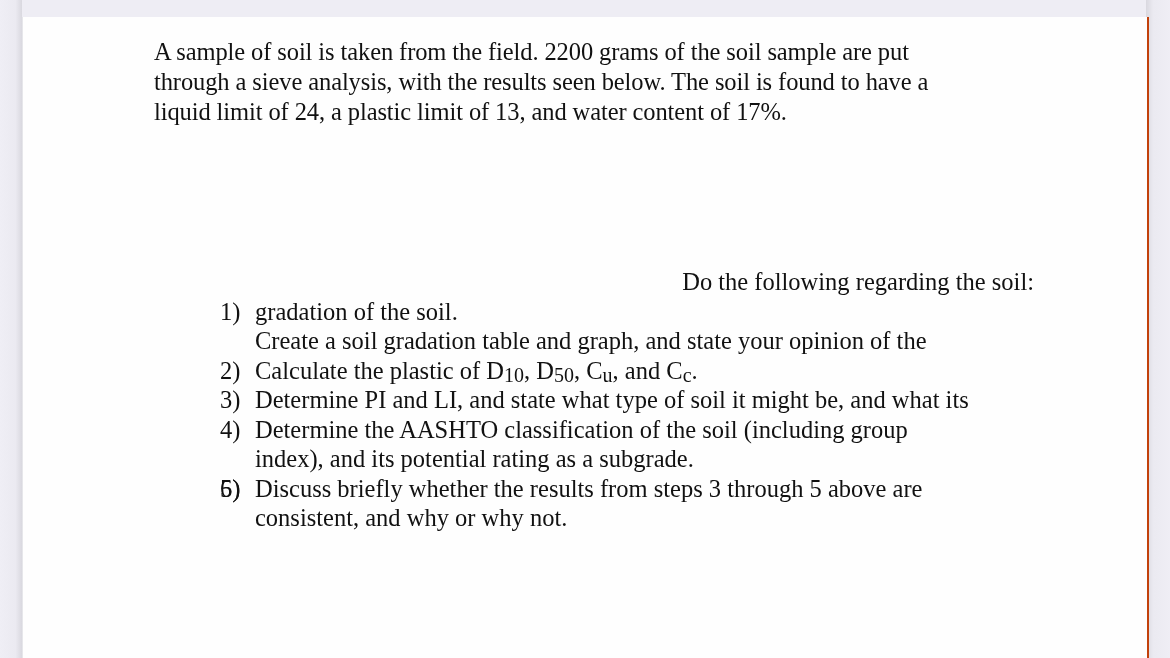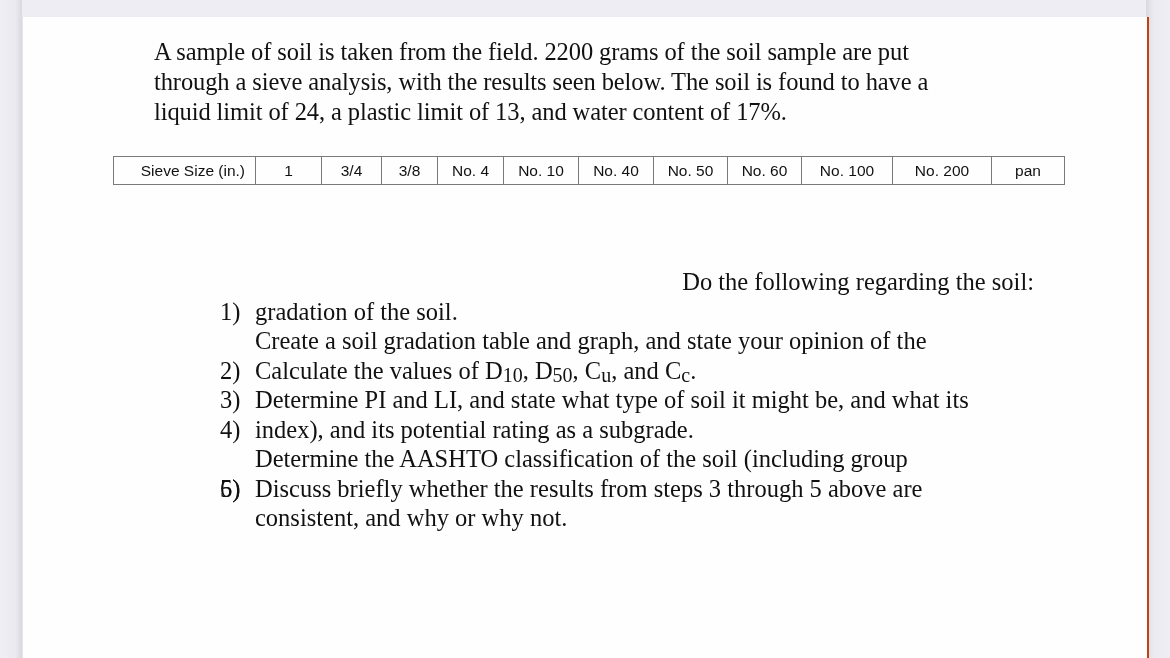--- a/index.html
+++ b/index.html
@@ -74,57 +74,43 @@
 <div class="page">
 
   <div class="intro serif">
     <div>A sample of soil is taken from the field. 2200 grams of the soil sample are put</div>
     <div>through a sieve analysis, with the results seen below. The soil is found to have a</div>
     <div>liquid limit of 24, a plastic limit of 13, and water content of 17%.</div>
   </div>
 
   <table class="sieve">
     <tbody>
-        <tr class="hdr">
-      <td class="label">Sieve Size (in.)</td>
-      <td style="width:65px">1</td>
-      <td style="width:59px">3/4</td>
-      <td style="width:55px">3/8</td>
-      <td style="width:65px">No. 4</td>
-      <td style="width:74px">No. 10</td>
-      <td style="width:74px">No. 40</td>
-      <td style="width:73px">No. 50</td>
-      <td style="width:73px">No. 60</td>
-      <td style="width:90px">No. 100</td>
-      <td style="width:98px">No. 200</td>
-      <td style="width:72px">pan</td>
-    </tr>
   </tbody>
     </table>
 
   <div class="instructions serif">
     <p class="instr-head">Do the following regarding the soil:</p>
     <ol class="tasks">
       <li>
         <span class="num">1)</span>
         <div>gradation of the soil.</div>
         <div>Create a soil gradation table and graph, and state your opinion of the</div>
       </li>
       <li>
         <span class="num">2)</span>
-        <div><span>Calculate the values of D</span><sub>10</sub><span>, D</span><sub>50</sub><span>, C</span><sub>u</sub><span>, and C</span><sub>c</sub><span>.</span></div>
+        <div><span>Calculate the plastic of D</span><sub>10</sub><span>, D</span><sub>50</sub><span>, C</span><sub>u</sub><span>, and C</span><sub>c</sub><span>.</span></div>
       </li>
       <li>
         <span class="num">3)</span>
         <div>Determine PI and LI, and state what type of soil it might be, and what its</div>
       </li>
       <li>
         <span class="num">4)</span>
+        <div>Determine the AASHTO classification of the soil (including group</div>
         <div>index), and its potential rating as a subgrade.</div>
-        <div>Determine the AASHTO classification of the soil (including group</div>
       </li>
       <li>
         <span class="num">5)</span>
       </li>
       <li>
         <span class="num">6)</span>
         <div>Discuss briefly whether the results from steps 3 through 5 above are</div>
         <div>consistent, and why or why not.</div>
       </li>
     </ol>

